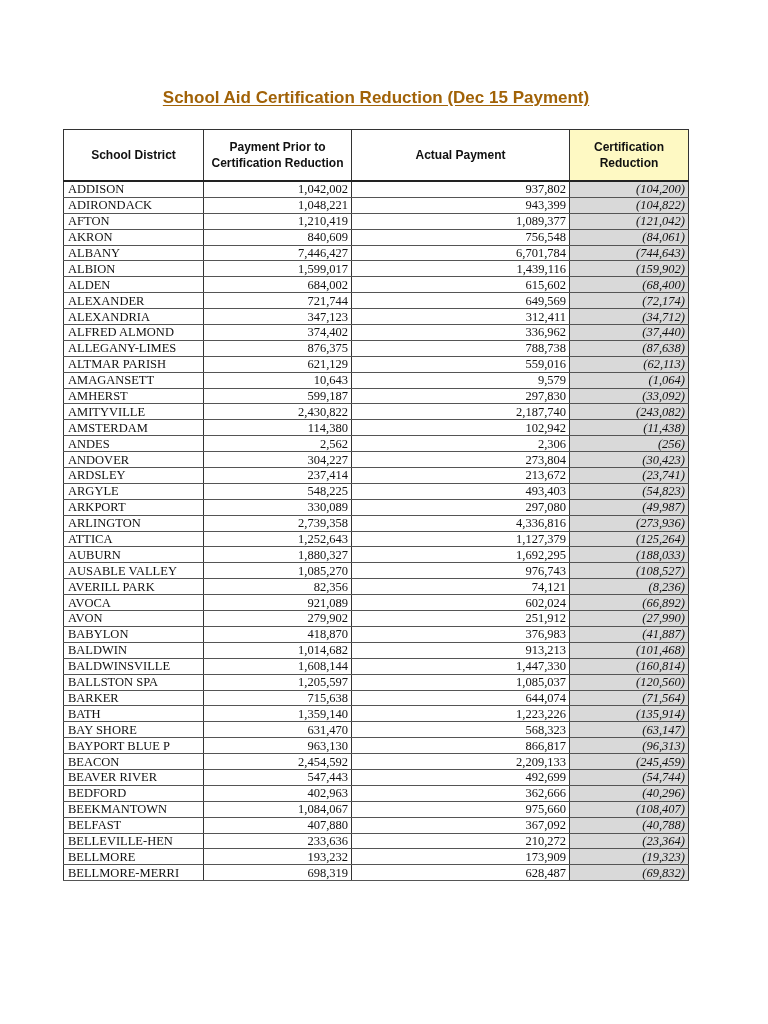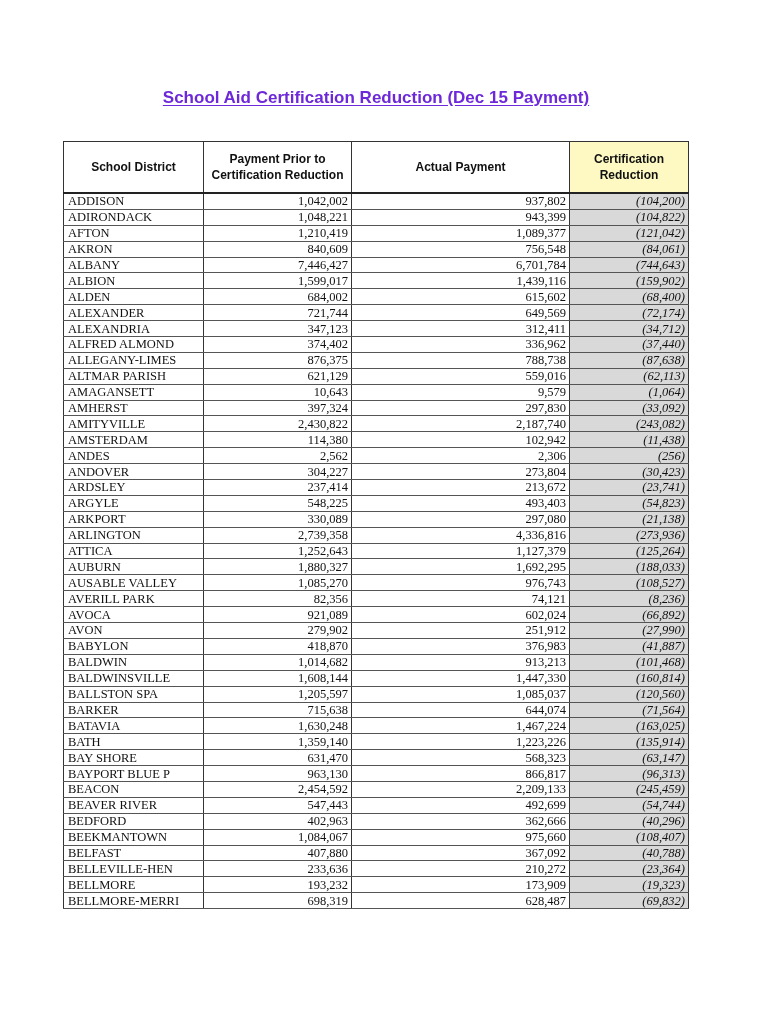--- a/index.html
+++ b/index.html
@@ -1,29 +1,28 @@
 <!DOCTYPE html>
 <html><head>
   <meta charset="utf-8">
   <style>
     html, body { margin: 0; padding: 0; background: #ffffff; }
     body { width: 768px; height: 1024px; position: relative; overflow: hidden; }
     .title {
       position: absolute; left: 0; width: 752px; top: 88px;
       text-align: center;
       font-family: "Liberation Sans", sans-serif;
-      font-weight: bold; font-size: 17px; color: #6d28d9;
+      font-weight: bold; font-size: 17px; color: #a16207;
       text-decoration: underline; text-underline-offset: 2px;
     }
     table.report {
       position: absolute; left: 63px; top: 129px;
       border-collapse: collapse;
       width: 625px;
       table-layout: fixed;
-      margin-top: 12px;
     }
     table.report th {
       font-family: "Liberation Sans", sans-serif;
       font-weight: bold; font-size: 12px; color: #111;
       height: 50px; border: 1px solid #333;
       text-align: center; vertical-align: middle;
       line-height: 16px; padding: 0 4px;
     }
     table.report th.shade { background: #fef9c3; }
     table.report td {
@@ -136,21 +135,21 @@
         <td class="num shade">(62,113)</td>
       </tr>
       <tr>
         <td>AMAGANSETT</td>
         <td class="num">10,643</td>
         <td class="num">9,579</td>
         <td class="num shade">(1,064)</td>
       </tr>
       <tr>
         <td>AMHERST</td>
-        <td class="num">397,324</td>
+        <td class="num">599,187</td>
         <td class="num">297,830</td>
         <td class="num shade">(33,092)</td>
       </tr>
       <tr>
         <td>AMITYVILLE</td>
         <td class="num">2,430,822</td>
         <td class="num">2,187,740</td>
         <td class="num shade">(243,082)</td>
       </tr>
       <tr>
@@ -180,21 +179,21 @@
       <tr>
         <td>ARGYLE</td>
         <td class="num">548,225</td>
         <td class="num">493,403</td>
         <td class="num shade">(54,823)</td>
       </tr>
       <tr>
         <td>ARKPORT</td>
         <td class="num">330,089</td>
         <td class="num">297,080</td>
-        <td class="num shade">(21,138)</td>
+        <td class="num shade">(49,987)</td>
       </tr>
       <tr>
         <td>ARLINGTON</td>
         <td class="num">2,739,358</td>
         <td class="num">4,336,816</td>
         <td class="num shade">(273,936)</td>
       </tr>
       <tr>
         <td>ATTICA</td>
         <td class="num">1,252,643</td>
@@ -255,26 +254,20 @@
         <td class="num">1,085,037</td>
         <td class="num shade">(120,560)</td>
       </tr>
       <tr>
         <td>BARKER</td>
         <td class="num">715,638</td>
         <td class="num">644,074</td>
         <td class="num shade">(71,564)</td>
       </tr>
       <tr>
-        <td>BATAVIA</td>
-        <td class="num">1,630,248</td>
-        <td class="num">1,467,224</td>
-        <td class="num shade">(163,025)</td>
-      </tr>
-      <tr>
         <td>BATH</td>
         <td class="num">1,359,140</td>
         <td class="num">1,223,226</td>
         <td class="num shade">(135,914)</td>
       </tr>
       <tr>
         <td>BAY SHORE</td>
         <td class="num">631,470</td>
         <td class="num">568,323</td>
         <td class="num shade">(63,147)</td>

